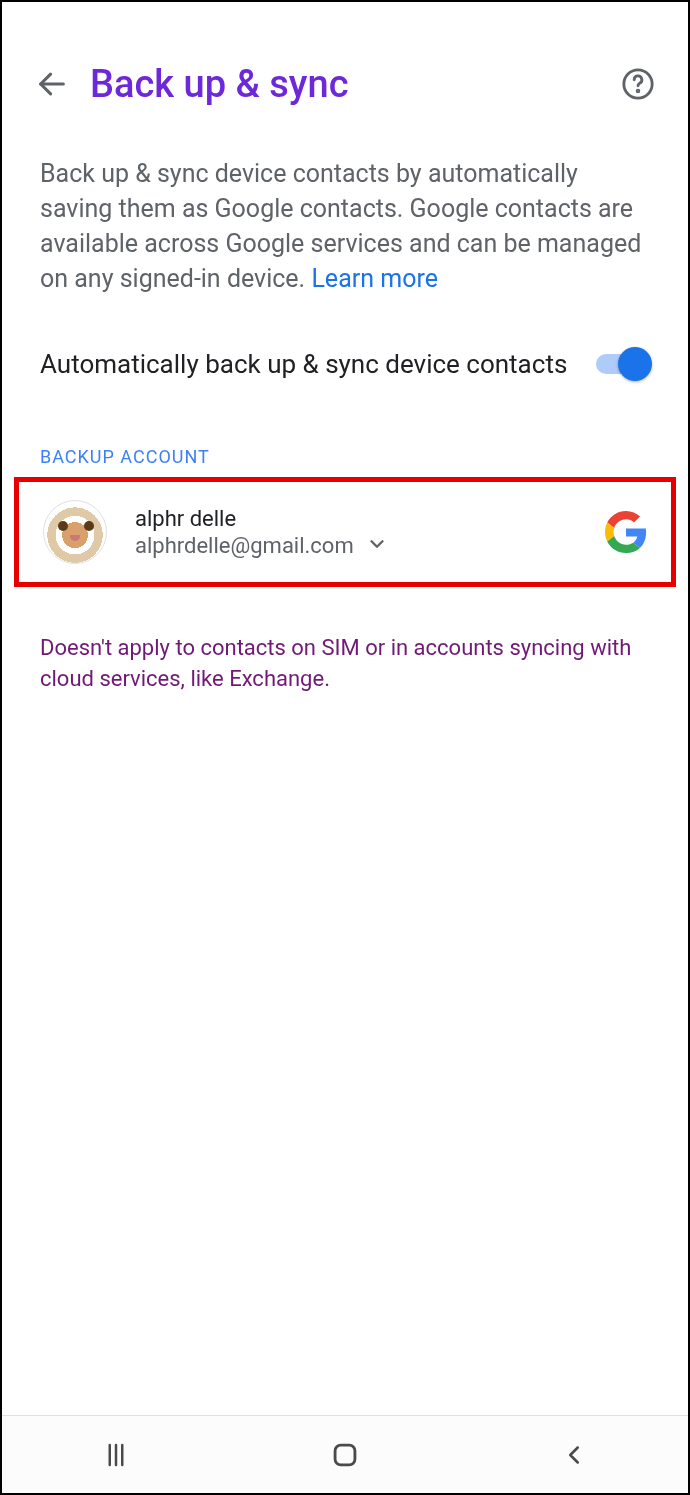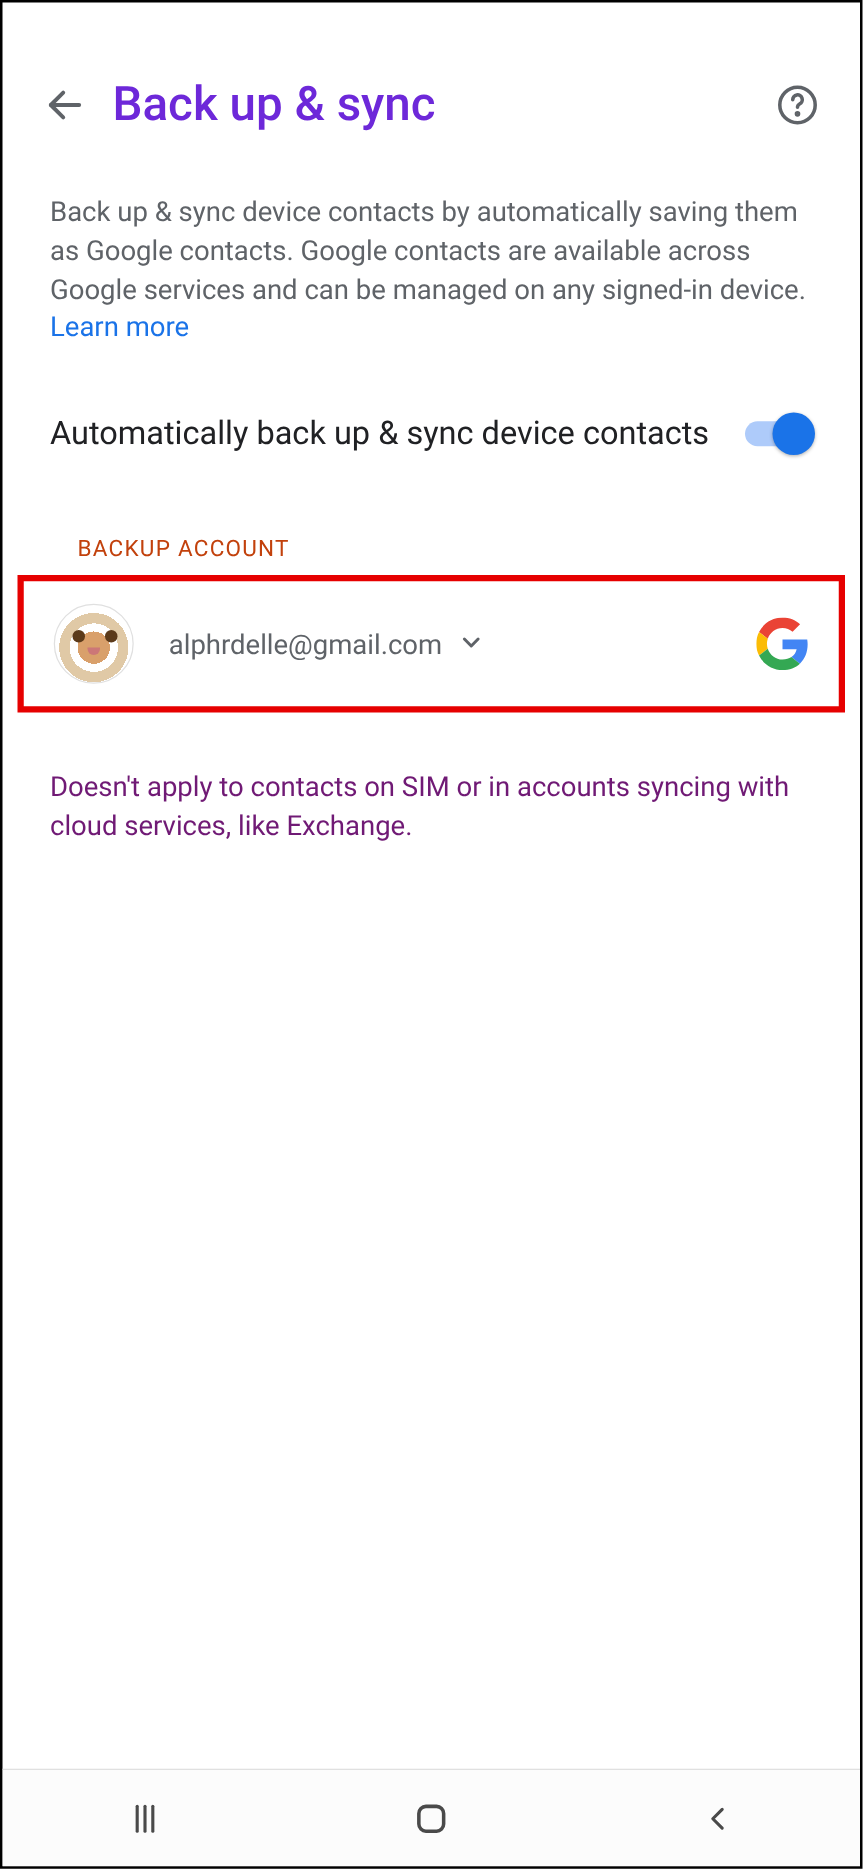--- a/index.html
+++ b/index.html
@@ -32,21 +32,21 @@
       flex: 1;
       font-family: "Google Sans", Roboto, Arial, sans-serif;
     }
     .help-btn {
       width: 40px; height: 40px;
       display:flex; align-items:center; justify-content:center;
       color:#5f6368;
     }
     .desc {
       padding: 30px 38px 0 38px;
-      font-size: 22px;
+      font-size: 25px;
       line-height: 1.4;
       color:#5f6368;
     }
     .desc a {
       color:#1a73e8;
       text-decoration:none;
     }
     .toggle-row {
       display:flex;
       align-items:center;
@@ -70,24 +70,24 @@
     }
     .switch-thumb {
       position:absolute;
       width: 34px; height: 34px;
       background:#1a73e8;
       border-radius:50%;
       top:1px; right:0;
       box-shadow: 0 1px 3px rgba(0,0,0,.3);
     }
     .section-label {
-      padding: 44px 38px 10px 60px;
+      padding: 44px 38px 10px 38px;
       font-size: 18px;
       letter-spacing: 1px;
-      color:#c2410c;
+      color:#3b82f6;
     }
     .highlight-box {
       border: 5px solid #e60000;
       margin: 0 12px;
       padding: 18px 24px;
     }
     .account-row {
       display:flex;
       align-items:center;
     }
@@ -174,20 +174,21 @@
     <div class="switch-thumb"></div>
   </div>
 </div>
 
 <div class="section-label">BACKUP ACCOUNT</div>
 
 <div class="highlight-box">
   <div class="account-row">
     <div class="avatar"></div>
     <div class="account-text">
+      <div class="acc-name">alphr delle</div>
       <div class="acc-email-row">
         <span class="acc-email">alphrdelle@gmail.com</span>
         <span class="chev">
           <svg width="22" height="22" viewBox="0 0 24 24" fill="none" stroke="currentColor" stroke-width="2.6" stroke-linecap="round" stroke-linejoin="round">
             <polyline points="6 9 12 15 18 9"></polyline>
           </svg>
         </span>
       </div>
     </div>
     <div class="g-logo">

